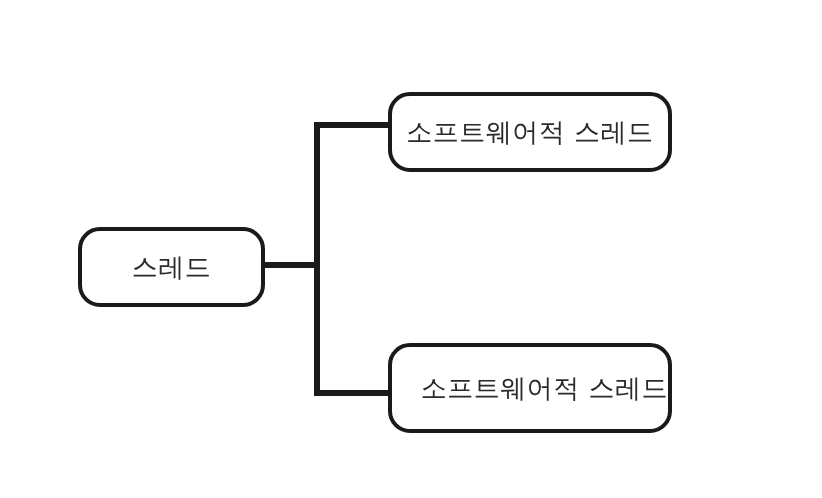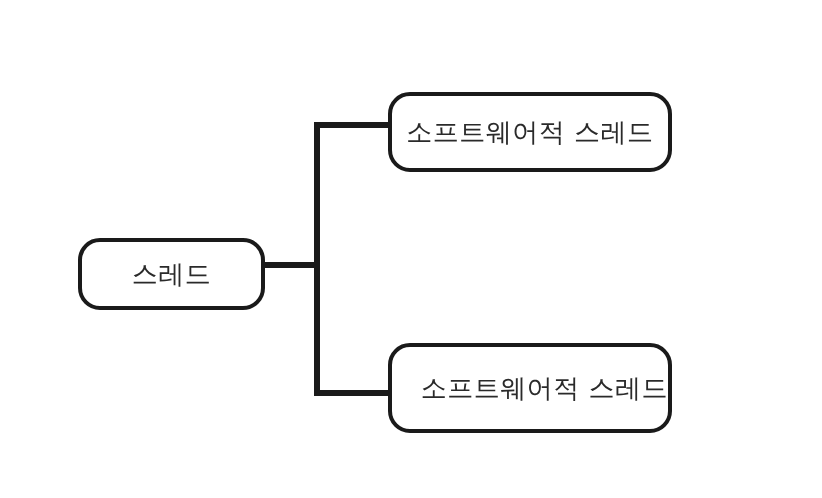--- a/index.html
+++ b/index.html
@@ -34,23 +34,23 @@
     font-weight: 400;
     color: #2a2a2a;
     letter-spacing: 0.5px;
     white-space: nowrap;
     line-height: 1;
     text-align: center;
   }
   
   #node-root {
     left: 78px;
-    top: 238px;
+    top: 227px;
     width: 187px;
-    height: 72px;
+    height: 80px;
   }
   
   #node-hardware {
     left: 388px;
     top: 92px;
     width: 284px;
     height: 80px;
   }
   
   #node-software {

